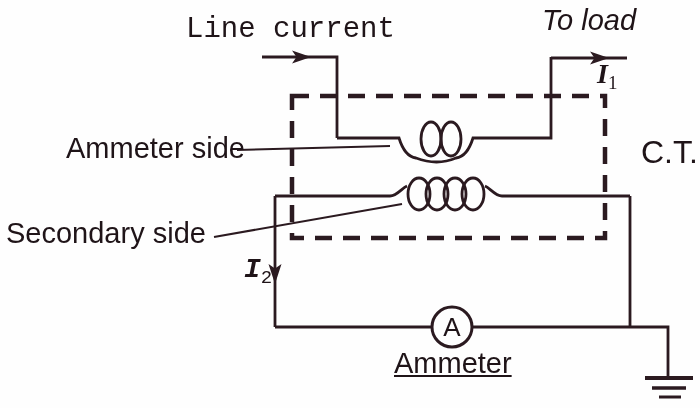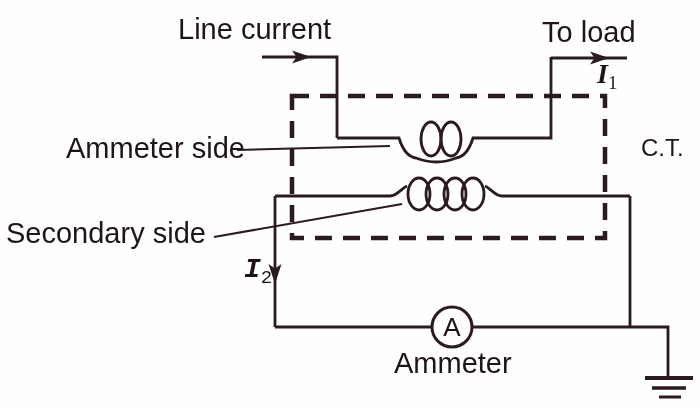--- a/index.html
+++ b/index.html
@@ -20,21 +20,21 @@
   .dash{fill:none;stroke:var(--line);stroke-width:4.5;stroke-dasharray:17 11;}
   .arrowhead{fill:var(--line);stroke:none;}
   .meter{fill:var(--bg);stroke:var(--line);stroke-width:3;}
   .gbar1{stroke:var(--line);stroke-width:4.2;}
   .gbar2{stroke:var(--line);stroke-width:3.6;}
   .gbar3{stroke:var(--line);stroke-width:3;}
   .label{
     position:absolute;color:var(--text);
     font-size:29px;line-height:1;white-space:nowrap;
   }
-  .label-ct{font-size:24px;}
+  .label-ct{font-size:32px;}
   .label-a{
     font-size:26px;width:40px;text-align:center;
   }
   .current-label{
     font-family:"Liberation Serif", serif;font-style:italic;
     font-size:28px;font-weight:bold;
   }
   .current-label sub{
     font-size:19px;font-style:normal;font-weight:normal;
     line-height:0;vertical-align:-0.3em;
@@ -77,31 +77,31 @@
     <g>
       <line x1="645" y1="378" x2="693" y2="378" class="gbar1"></line>
       <line x1="652" y1="388" x2="686" y2="388" class="gbar2"></line>
       <line x1="659" y1="397" x2="681" y2="397" class="gbar3"></line>
     </g>
 
     <path class="leader" d="M237,150 L390,146"></path>
     <path class="leader" d="M214,237 L402,204"></path>
   </svg>
 
-  <div class="label" style="left:178px;top:15px;">Line current</div>
+  <div class="label" style="left:186px;top:15px;font-family:Liberation Mono, monospace;">Line current</div>
 
-  <div class="label" style="left:542px;top:18px;">To load</div>
+  <div class="label" style="left:542px;top:6px;font-style:italic;">To load</div>
 
   <div class="label current-label" style="left:597px;top:60px;"><span>I</span><sub>1</sub></div>
 
   <div class="label" style="left:66px;top:134px;">Ammeter side</div>
 
   <div class="label label-ct" style="left:641px;top:136px;">C.T.</div>
 
   <div class="label" style="left:6px;top:219px;">Secondary side</div>
 
   <div class="label current-label" style="left:244px;top:256px;font-family:Liberation Mono, monospace;"><span>I</span><sub>2</sub></div>
 
   <div class="label label-a" style="left:432px;top:314px;">A</div>
 
-  <div class="label" style="left:394px;top:349px;">Ammeter</div>
+  <div class="label" style="left:394px;top:349px;text-decoration:underline;">Ammeter</div>
 
 </div>
 
 </body></html>

